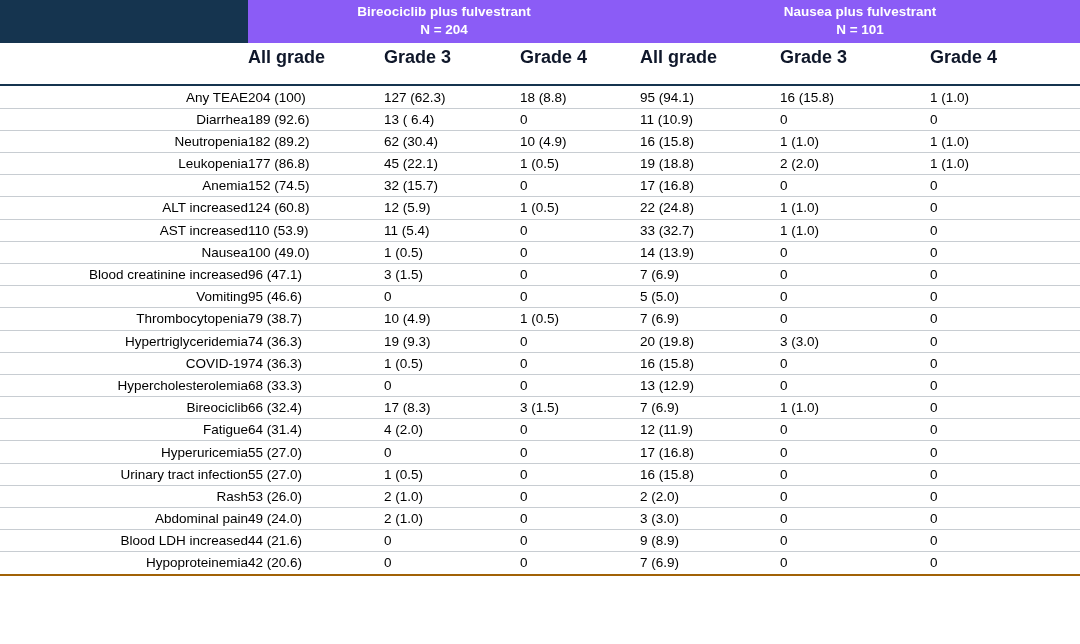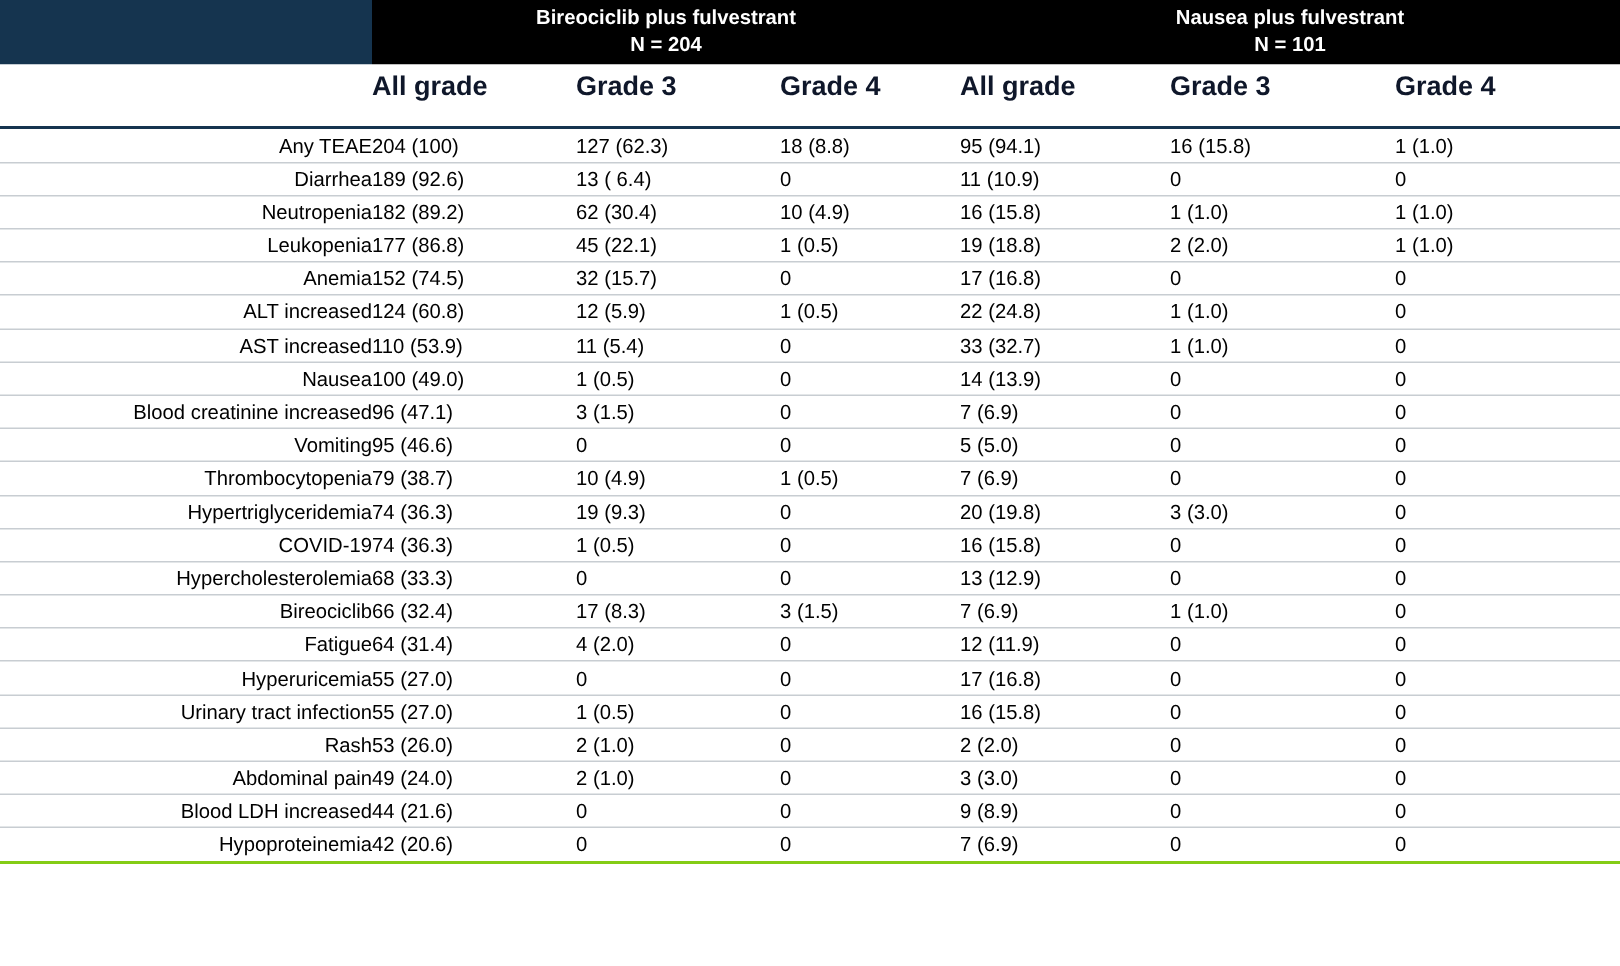--- a/index.html
+++ b/index.html
@@ -26,21 +26,21 @@
   
   col.c-event  { width: 248px; }
   col.c-num    { width: 136px; }
   col.c-num2   { width: 136px; }
   col.c-num3   { width: 120px; }
   col.c-num4   { width: 140px; }
   col.c-num5   { width: 150px; }
   col.c-num6   { width: 150px; }
 
   thead .group-row th {
-    background: #000000;
+    background: #8b5cf6;
     color: #ffffff;
     font-weight: bold;
     font-size: 13.5px;
     padding: 3px 0 4px 0;
     text-align: center;
     line-height: 1.35;
     border: none;
   }
   thead .group-row th.blank {
     background: #15344f;
@@ -62,21 +62,21 @@
   }
   tbody td {
     padding: 3.1px 0 3.1px 0;
     font-size: 13.5px;
     border-bottom: 1px solid #c8cdd2;
     text-align: left;
     white-space: nowrap;
     overflow: hidden;
   }
   tbody tr:last-child td {
-    border-bottom: 2px solid #84cc16;
+    border-bottom: 2px solid #a16207;
   }
   td.event-name {
     padding-left: 8px;
     text-align: right;
   }
   .group-label {
     display: block;
   }
   .group-n {
     display: block;

